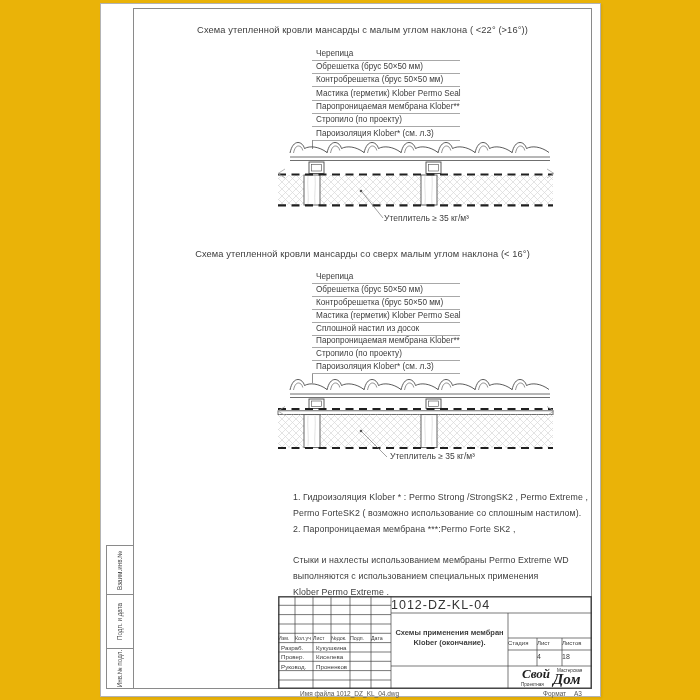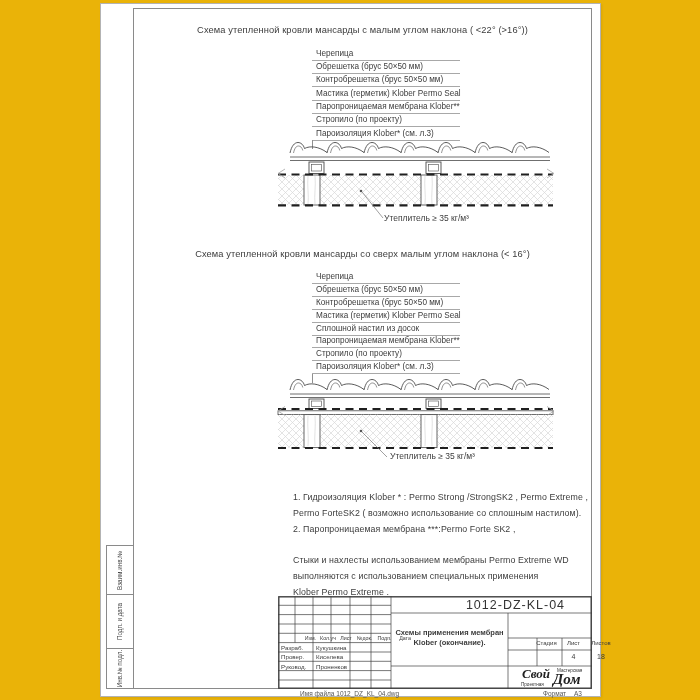--- a/index.html
+++ b/index.html
@@ -9,21 +9,21 @@
   .sheet{left:100px;top:3px;width:501px;height:694px;background:#fff;border:1px solid #b3b3b3;box-shadow:1px 1px 2px rgba(0,0,0,.08);}
   .frame{left:133px;top:8px;width:459px;height:681px;border:1px solid #8a8a8a;}
   .strip-cell{left:106px;width:28px;border:1px solid #8a8a8a;background:#fff;display:flex;align-items:center;justify-content:center;}
   .strip-cell span{transform:rotate(-90deg);white-space:nowrap;font-size:6.3px;color:#444;}
   .scheme-title{left:133px;width:459px;text-align:center;font-size:9.3px;letter-spacing:.1px;}
   .layer-label{left:312px;width:148px;height:13px;line-height:12.4px;border-bottom:1px solid #a8a8a8;
                font-size:8.2px;padding-left:4px;white-space:nowrap;}
   .leader-v{left:312px;width:1px;background:#8f8f8f;}
   .ins-label{font-size:8.5px;white-space:nowrap;}
   .note-line{left:279px;font-size:8.8px;white-space:nowrap;letter-spacing:.1px;margin-left:14px;}
-  .tb-c{text-align:center;white-space:nowrap;margin-left:24px;}
+  .tb-c{white-space:nowrap;}
   .tb-h{font-size:5.3px;color:#3c3c3c;}
   .tb-s{font-size:6.2px;color:#3c3c3c;white-space:nowrap;}
   .tb-num{font-size:12.5px;letter-spacing:1px;color:#333;}
   .tb-stage{font-size:6px;}
   .tb-val{font-size:7px;}
   .tb-title{font-size:7.5px;line-height:9.6px;text-align:center;}
   .logo-cell{left:508px;top:666px;width:84px;height:23px;overflow:hidden;}
   .logo-w{font-family:"Liberation Serif",serif;font-style:italic;font-weight:bold;color:#222;position:absolute;white-space:nowrap;}
   .logo-t{font-size:4.6px;color:#333;position:absolute;white-space:nowrap;}
   .foot{font-size:6.5px;color:#555;white-space:nowrap;}

